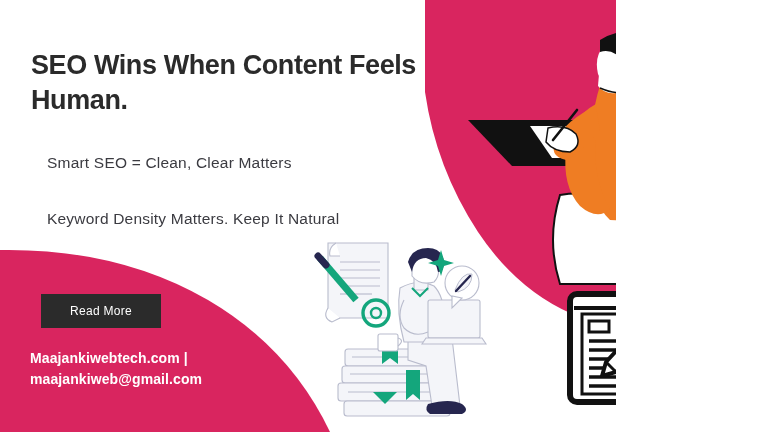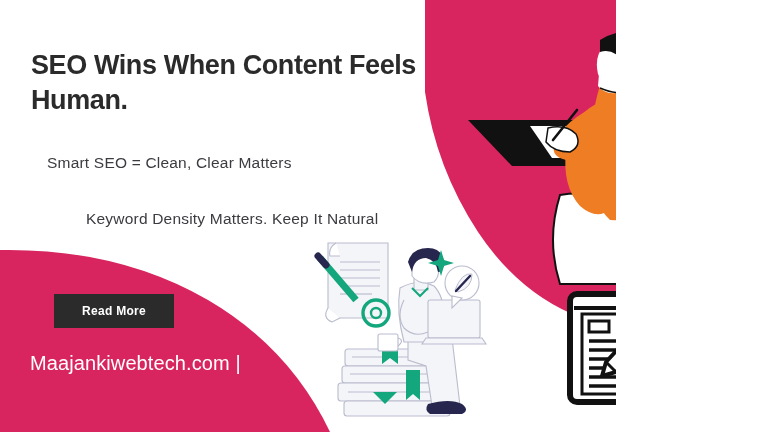--- a/index.html
+++ b/index.html
@@ -41,46 +41,46 @@
     position: absolute;
     left: 47px;
     font-size: 15.5px;
     line-height: 1.3;
     color: #3b3b41;
     letter-spacing: 0.2px;
     margin: 0;
     white-space: nowrap;
   }
   .subline-1 { top: 153px; }
-  .subline-2 { top: 209px; margin-left: 39px; }
+  .subline-2 { top: 209px; }
 
   .cta-button {
     position: absolute;
-    left: 54px;
+    left: 41px;
     top: 294px;
     width: 120px;
     height: 34px;
     background: #2b2b2b;
     color: #ffffff;
     border: none;
     font-family: "Liberation Sans", sans-serif;
     font-size: 12px;
-    font-weight: bold;
+    font-weight: normal;
     letter-spacing: 0.3px;
     cursor: pointer;
     padding: 0;
   }
   .contact {
     position: absolute;
     left: 30px;
     top: 348px;
     width: 320px;
     color: #ffffff;
-    font-size: 20px;
-    font-weight: normal;
+    font-size: 14px;
+    font-weight: bold;
     line-height: 1.5;
     letter-spacing: 0.1px;
   }
   .contact div { white-space: nowrap; }
 </style>
 </head>
 <body>
 
 <div id="banner">
 
@@ -228,15 +228,16 @@
 
   <h1 class="headline">SEO Wins When Content Feels Human.</h1>
 
   <p class="subline subline-1">Smart SEO = Clean, Clear Matters</p>
   <p class="subline subline-2">Keyword Density Matters. Keep It Natural</p>
 
   <button class="cta-button">Read More</button>
 
   <div class="contact">
     <div>Maajankiwebtech.com |</div>
+    <div>maajankiweb@gmail.com</div>
   </div>
 
 </div>
 
 </body></html>

